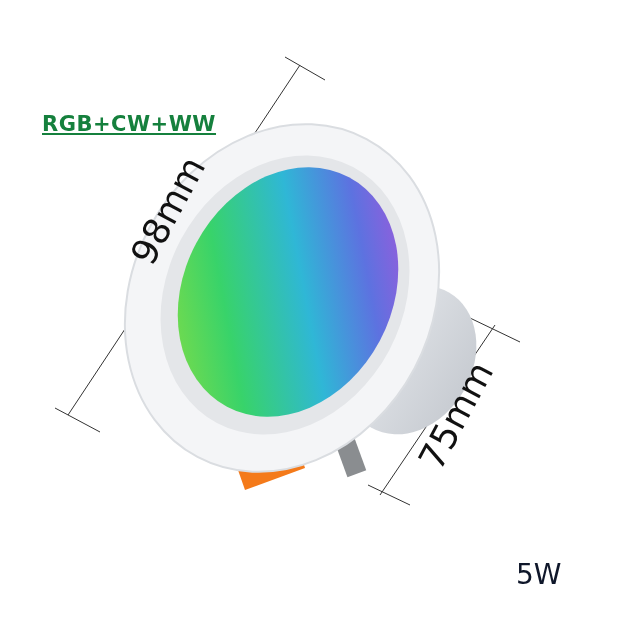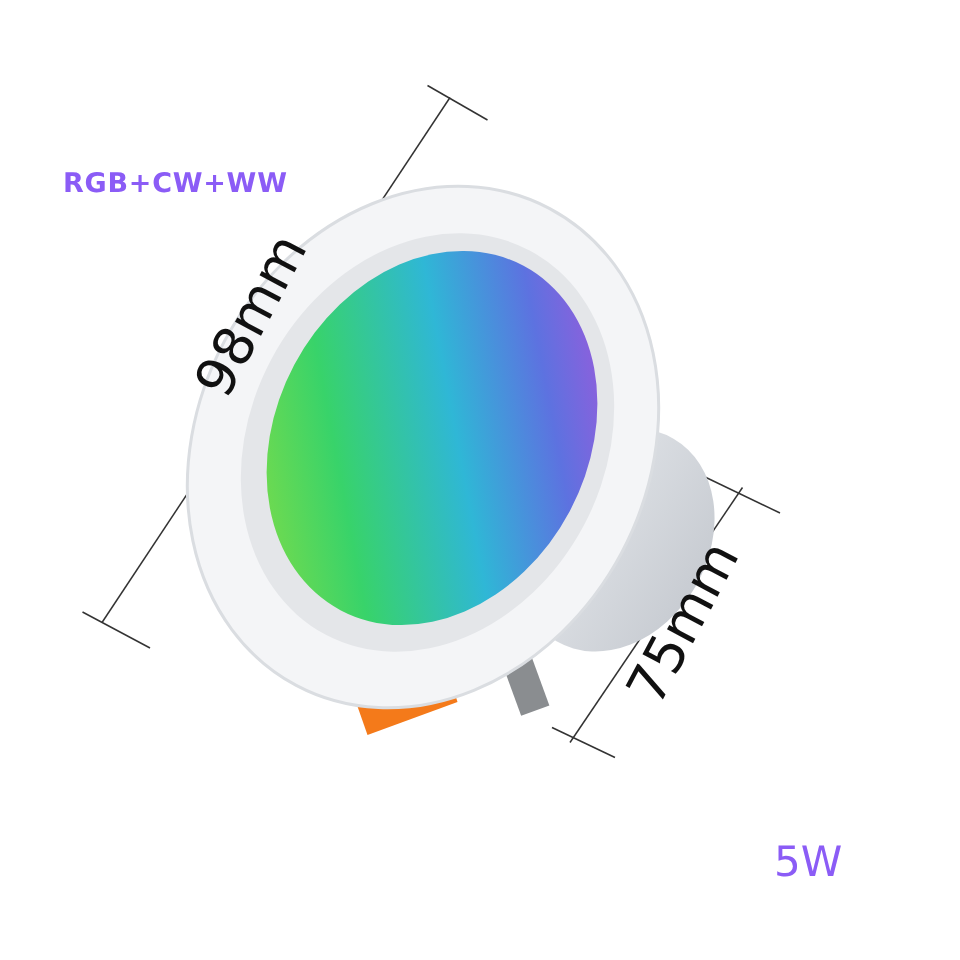--- a/index.html
+++ b/index.html
@@ -1,18 +1,18 @@
 <!DOCTYPE html>
 <html><head>
 <meta charset="utf-8">
 <style>
   html,body{margin:0;padding:0;background:#fff;}
   body{width:640px;height:640px;position:relative;overflow:hidden;font-family:"DejaVu Sans",sans-serif;}
-  .label-rgb{position:absolute;left:42px;top:112px;color:#8b5cf6;font-weight:bold;font-size:18px;letter-spacing:0.5px;font-family:"DejaVu Sans",sans-serif;}
-  .label-w{position:absolute;left:516px;top:558px;color:#8b5cf6;font-size:28px;font-family:"DejaVu Sans",sans-serif;}
+  .label-rgb{position:absolute;left:42px;top:112px;color:#15803d;font-weight:bold;font-size:21px;letter-spacing:0.5px;font-family:"DejaVu Sans",sans-serif;text-decoration:underline;}
+  .label-w{position:absolute;left:516px;top:558px;color:#0f172a;font-size:28px;font-family:"DejaVu Sans",sans-serif;}
   .dim{position:absolute;color:#111;font-size:36px;font-family:"DejaVu Sans",sans-serif;white-space:nowrap;transform-origin:center center;}
   .dim98{left:110px;top:190px;transform:rotate(-62deg);}
   .dim75{left:398px;top:395px;transform:rotate(-62deg);}
   svg{position:absolute;left:0;top:0;}
 </style>
 </head>
 <body>
 
 <svg width="640" height="640" viewBox="0 0 640 640">
   <defs>

